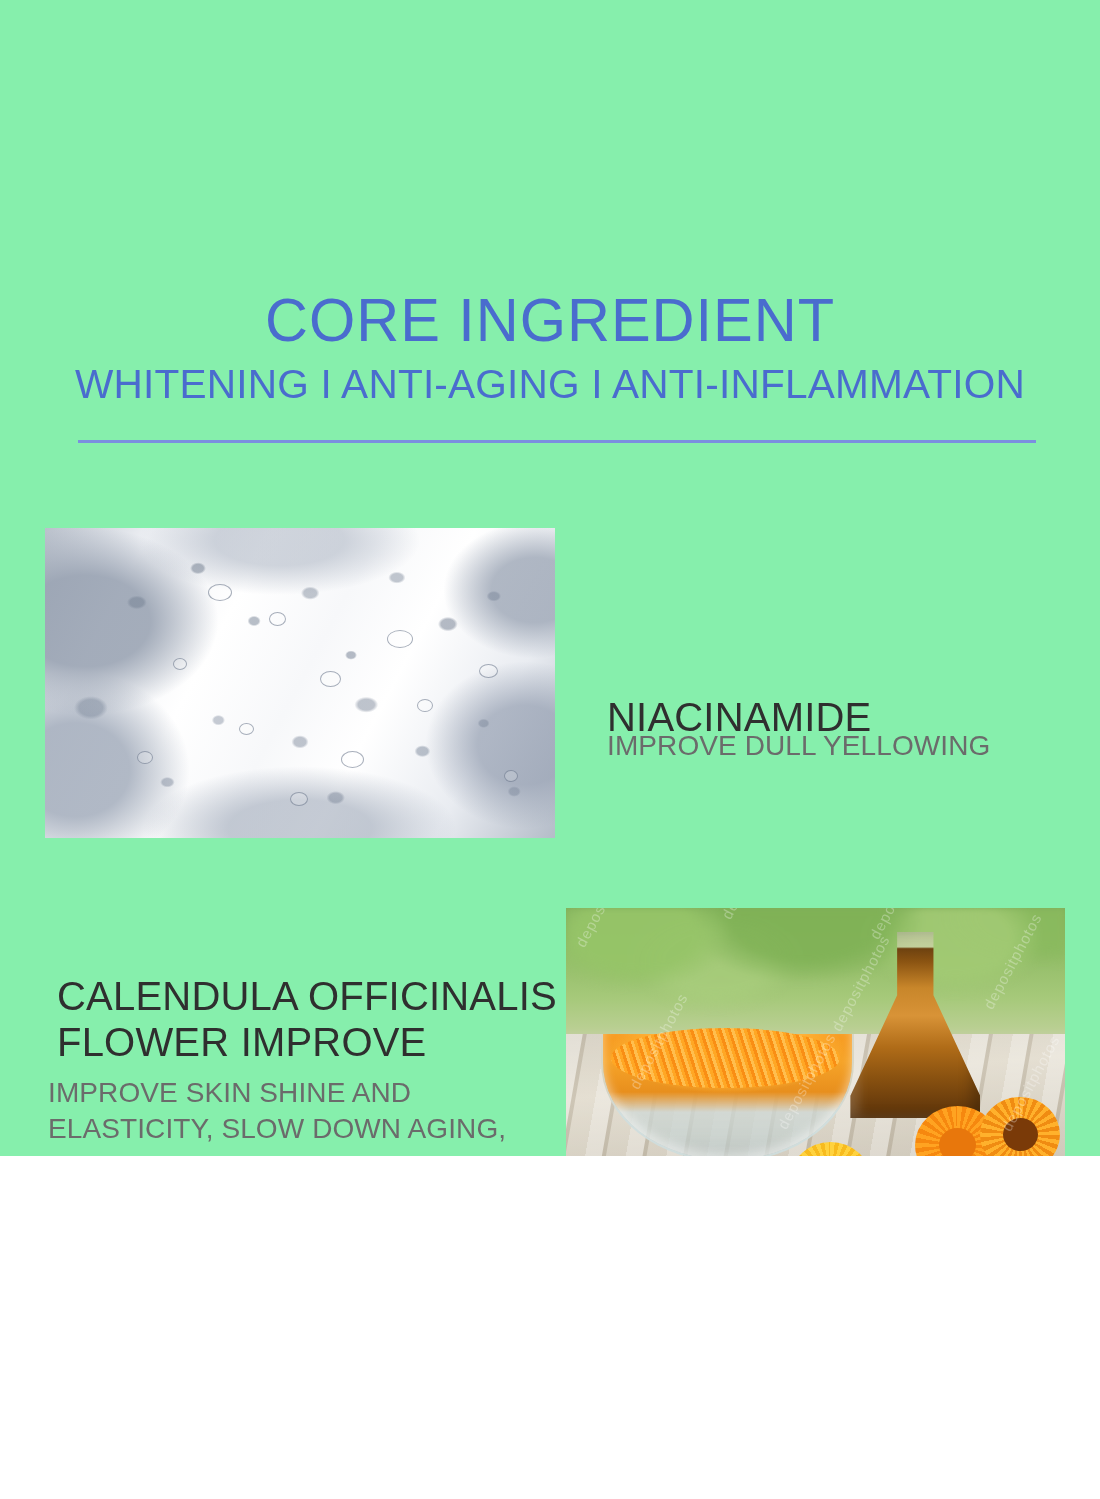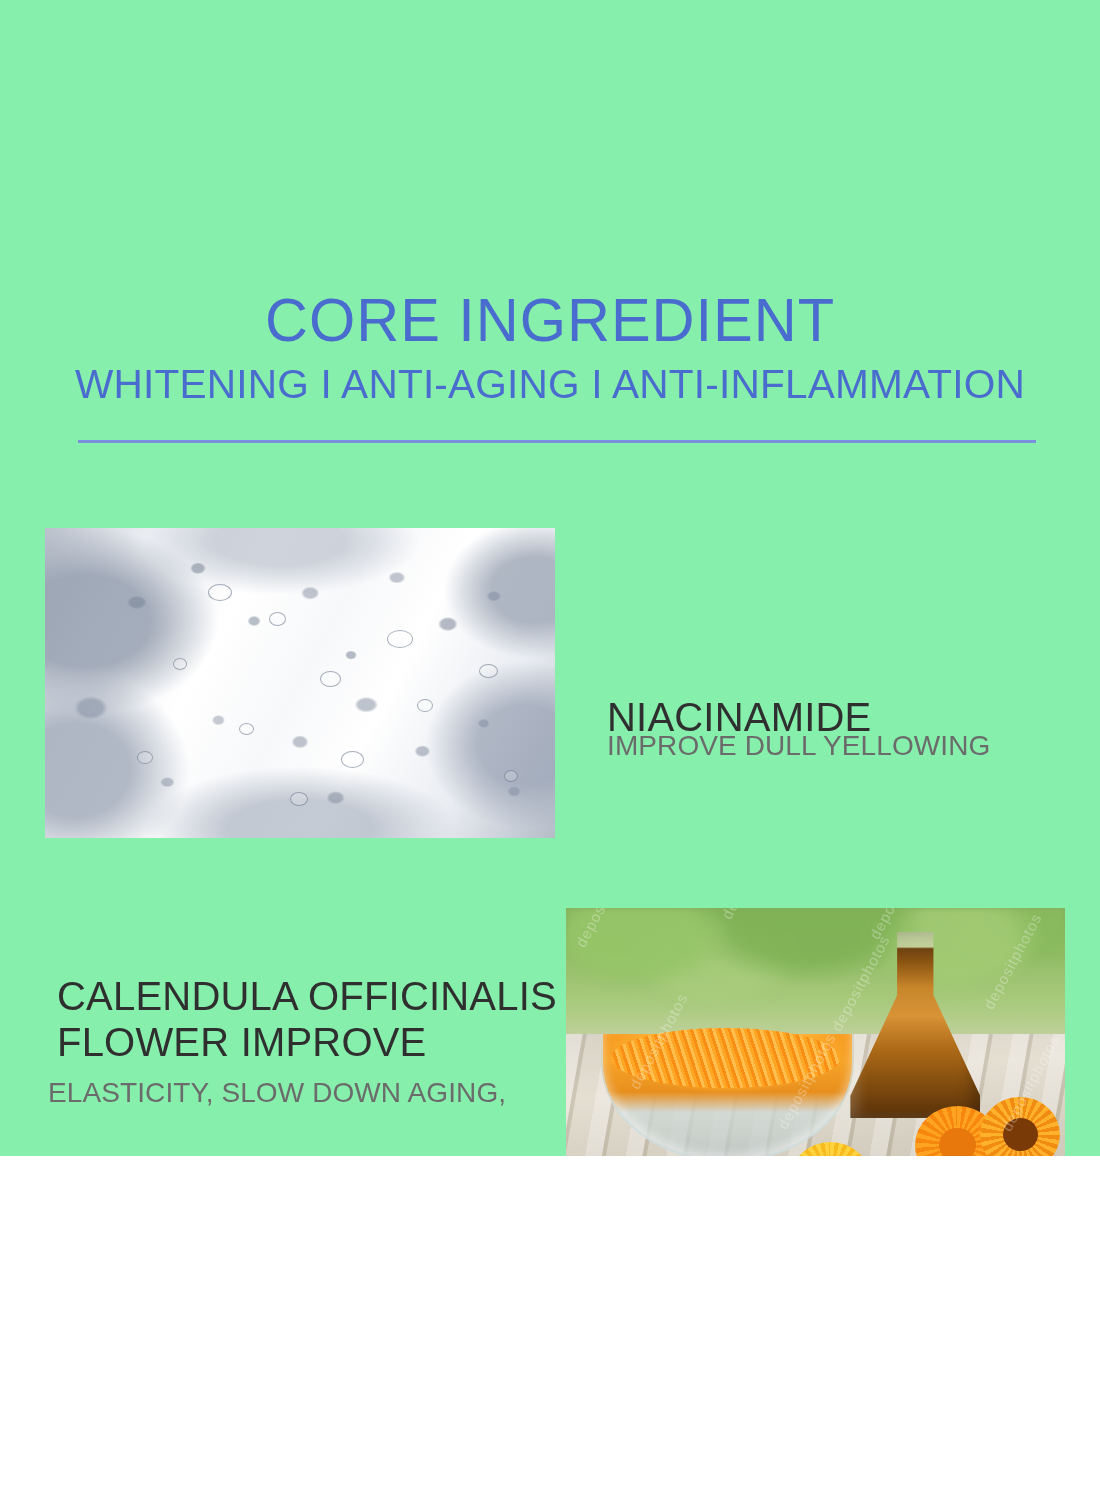--- a/index.html
+++ b/index.html
@@ -307,16 +307,17 @@
       <span class="wm-text" style="left:208px;top:216px;">depositphotos</span>
       <span class="wm-text" style="left:432px;top:218px;">depositphotos</span>
     </div>
   </div>
 
   <div class="ingredient-name c-name">
     <div>CALENDULA OFFICINALIS</div>
     <div>FLOWER IMPROVE</div>
   </div>
   <div class="ingredient-desc c-desc">
+    <div>IMPROVE SKIN SHINE AND</div>
     <div>ELASTICITY, SLOW DOWN AGING,</div>
   </div>
 
 </div>
 
 </body></html>

